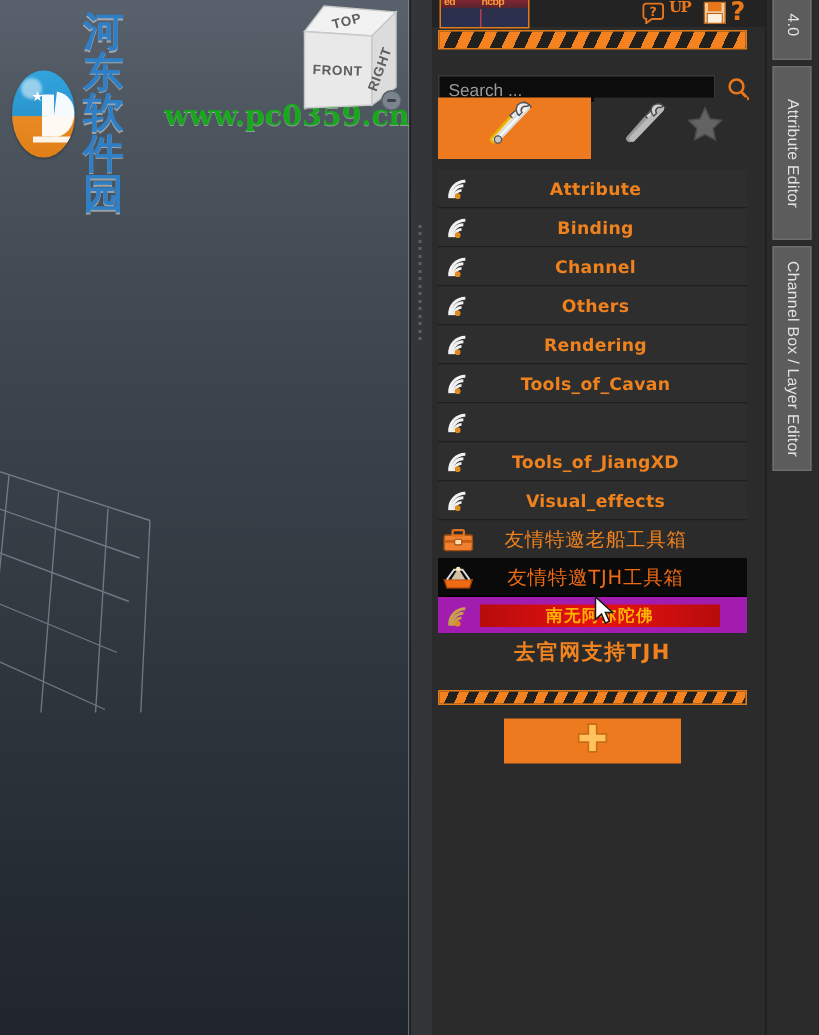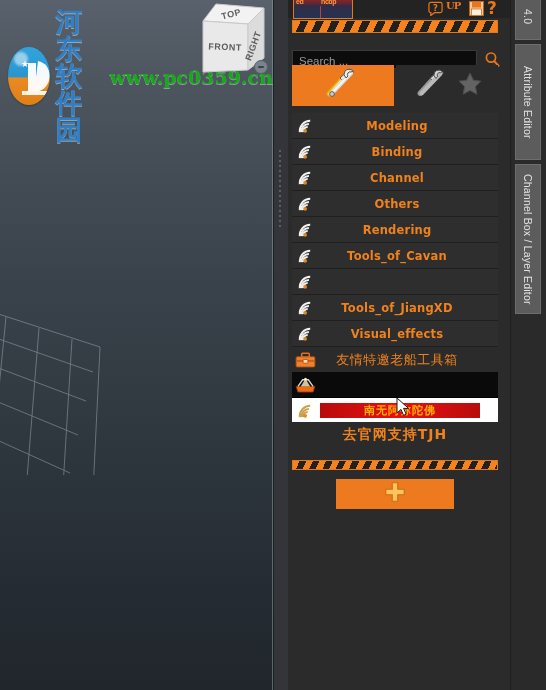--- a/index.html
+++ b/index.html
@@ -87,21 +87,21 @@
   .list{position:absolute;left:4px;top:113px;width:206px;}
   .row{position:relative;height:25px;background:#2e2e2e;border-bottom:1px solid #1f1f1f;
     display:flex;align-items:center;}
   .row .ico{width:26px;display:flex;align-items:center;justify-content:center;flex:0 0 26px;}
   .row .lbl{flex:1;text-align:center;font-family:"DejaVu Sans",sans-serif;font-size:11.5px;
     font-weight:bold;color:#f0821e;padding-right:22px;letter-spacing:.2px;}
   .row.cn .lbl{font-size:13px;color:#f0821e;font-weight:normal;letter-spacing:.5px;}
   .row.dark{background:#0a0a0a;border-bottom:1px solid #000;}
   .row.dark .lbl{color:#ef6a13;}
   .row.plain{background:#2b2b2b;border-bottom:none;}
-  .row.sep{background:#ffffff;border-bottom:none;height:24px;}
+  .row.sep{background:#a21caf;border-bottom:none;height:24px;}
 
   .redbanner{position:relative;margin-left:2px;width:160px;height:15px;
     background:linear-gradient(90deg,#b80b0b 0%,#e81111 50%,#b80b0b 100%);
     display:flex;align-items:center;justify-content:center;}
   .redbanner span{font-family:"DejaVu Sans",sans-serif;font-size:11px;font-weight:bold;color:#ffb300;letter-spacing:1px;}
 
   .support{text-align:center;font-family:"DejaVu Sans",sans-serif;font-size:14px;
     font-weight:bold;color:#f0821e;padding-top:4px;letter-spacing:1px;}
 
   .hazard2{position:absolute;left:4px;top:460px;width:206px;height:10px;border:1px solid #e07b18;
@@ -260,21 +260,21 @@
 
       <div class="row">
         <span class="ico">
           <svg viewBox="0 0 20 18" width="19" height="17">
             <path d="M4 16 a11 11 0 0 1 11 -12" fill="none" stroke="#f2f2f2" stroke-width="2.1"></path>
             <path d="M5.6 16 a8 8 0 0 1 8 -8.7" fill="none" stroke="#f2f2f2" stroke-width="2.1"></path>
             <path d="M7.3 16 a5 5 0 0 1 5 -5.5" fill="none" stroke="#f2f2f2" stroke-width="2.1"></path>
             <circle cx="9.6" cy="14.6" r="2" fill="#e08a22"></circle>
           </svg>
         </span>
-        <span class="lbl">Modeling</span>
+        <span class="lbl">Attribute</span>
       </div>
 
       <div class="row">
         <span class="ico">
           <svg viewBox="0 0 20 18" width="19" height="17">
             <path d="M4 16 a11 11 0 0 1 11 -12" fill="none" stroke="#f2f2f2" stroke-width="2.1"></path>
             <path d="M5.6 16 a8 8 0 0 1 8 -8.7" fill="none" stroke="#f2f2f2" stroke-width="2.1"></path>
             <path d="M7.3 16 a5 5 0 0 1 5 -5.5" fill="none" stroke="#f2f2f2" stroke-width="2.1"></path>
             <circle cx="9.6" cy="14.6" r="2" fill="#e08a22"></circle>
           </svg>
@@ -379,20 +379,21 @@
 
       <div class="row cn dark">
         <span class="ico">
           <svg viewBox="0 0 24 18" width="23" height="17">
             <path d="M2 11 L22 11 L20 17 L4 17 Z" fill="#ef6a13" stroke="#8d3c0a" stroke-width="0.9"></path>
             <path d="M4 11 L9 4 L15 4 L20 11" fill="none" stroke="#d8d8d8" stroke-width="1.4"></path>
             <path d="M7 11 L12 3 L17 11" fill="#f6e3c0" opacity="0.85"></path>
             <circle cx="12" cy="3.5" r="1.6" fill="#ffe9b0"></circle>
           </svg>
         </span>
+        <span class="lbl">友情特邀TJH工具箱</span>
       </div>
 
       <div class="row sep">
         <span class="ico">
           <svg viewBox="0 0 20 18" width="19" height="17">
             <path d="M4 16 a11 11 0 0 1 11 -12" fill="none" stroke="#c9a14c" stroke-width="2.1"></path>
             <path d="M5.6 16 a8 8 0 0 1 8 -8.7" fill="none" stroke="#c9a14c" stroke-width="2.1"></path>
             <path d="M7.3 16 a5 5 0 0 1 5 -5.5" fill="none" stroke="#c9a14c" stroke-width="2.1"></path>
             <circle cx="9.6" cy="14.6" r="2" fill="#e08a22"></circle>
           </svg>

